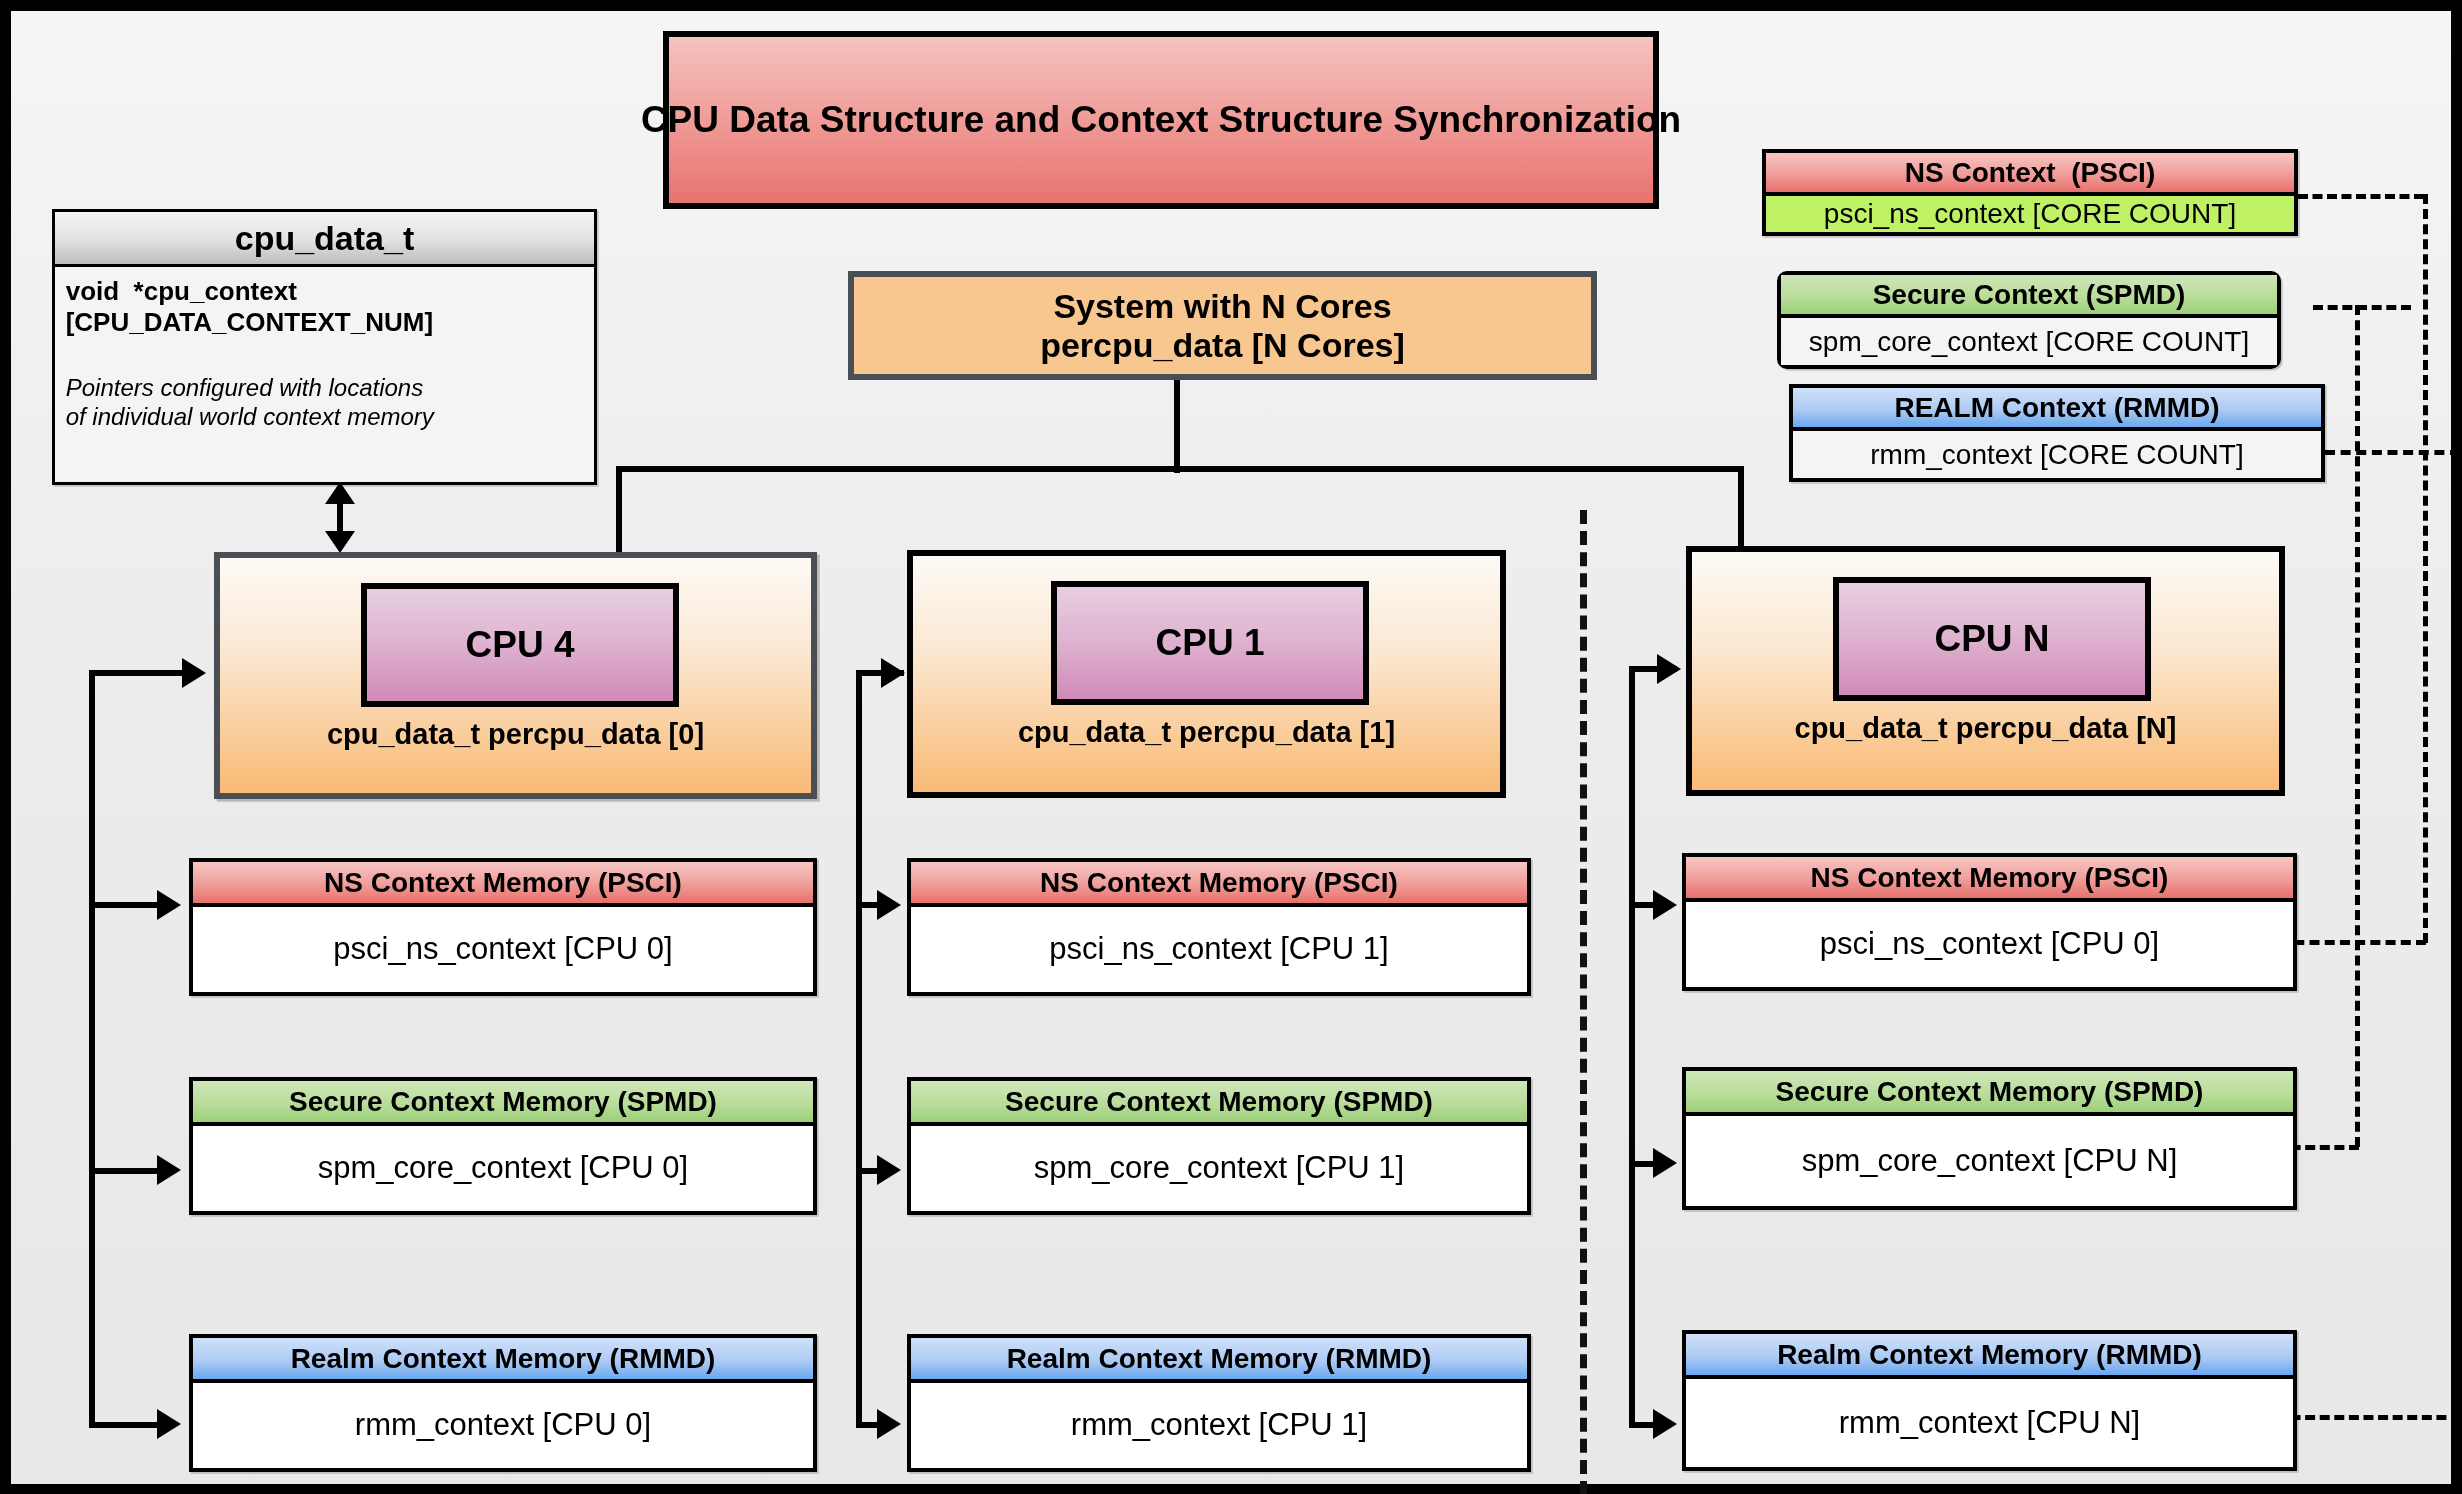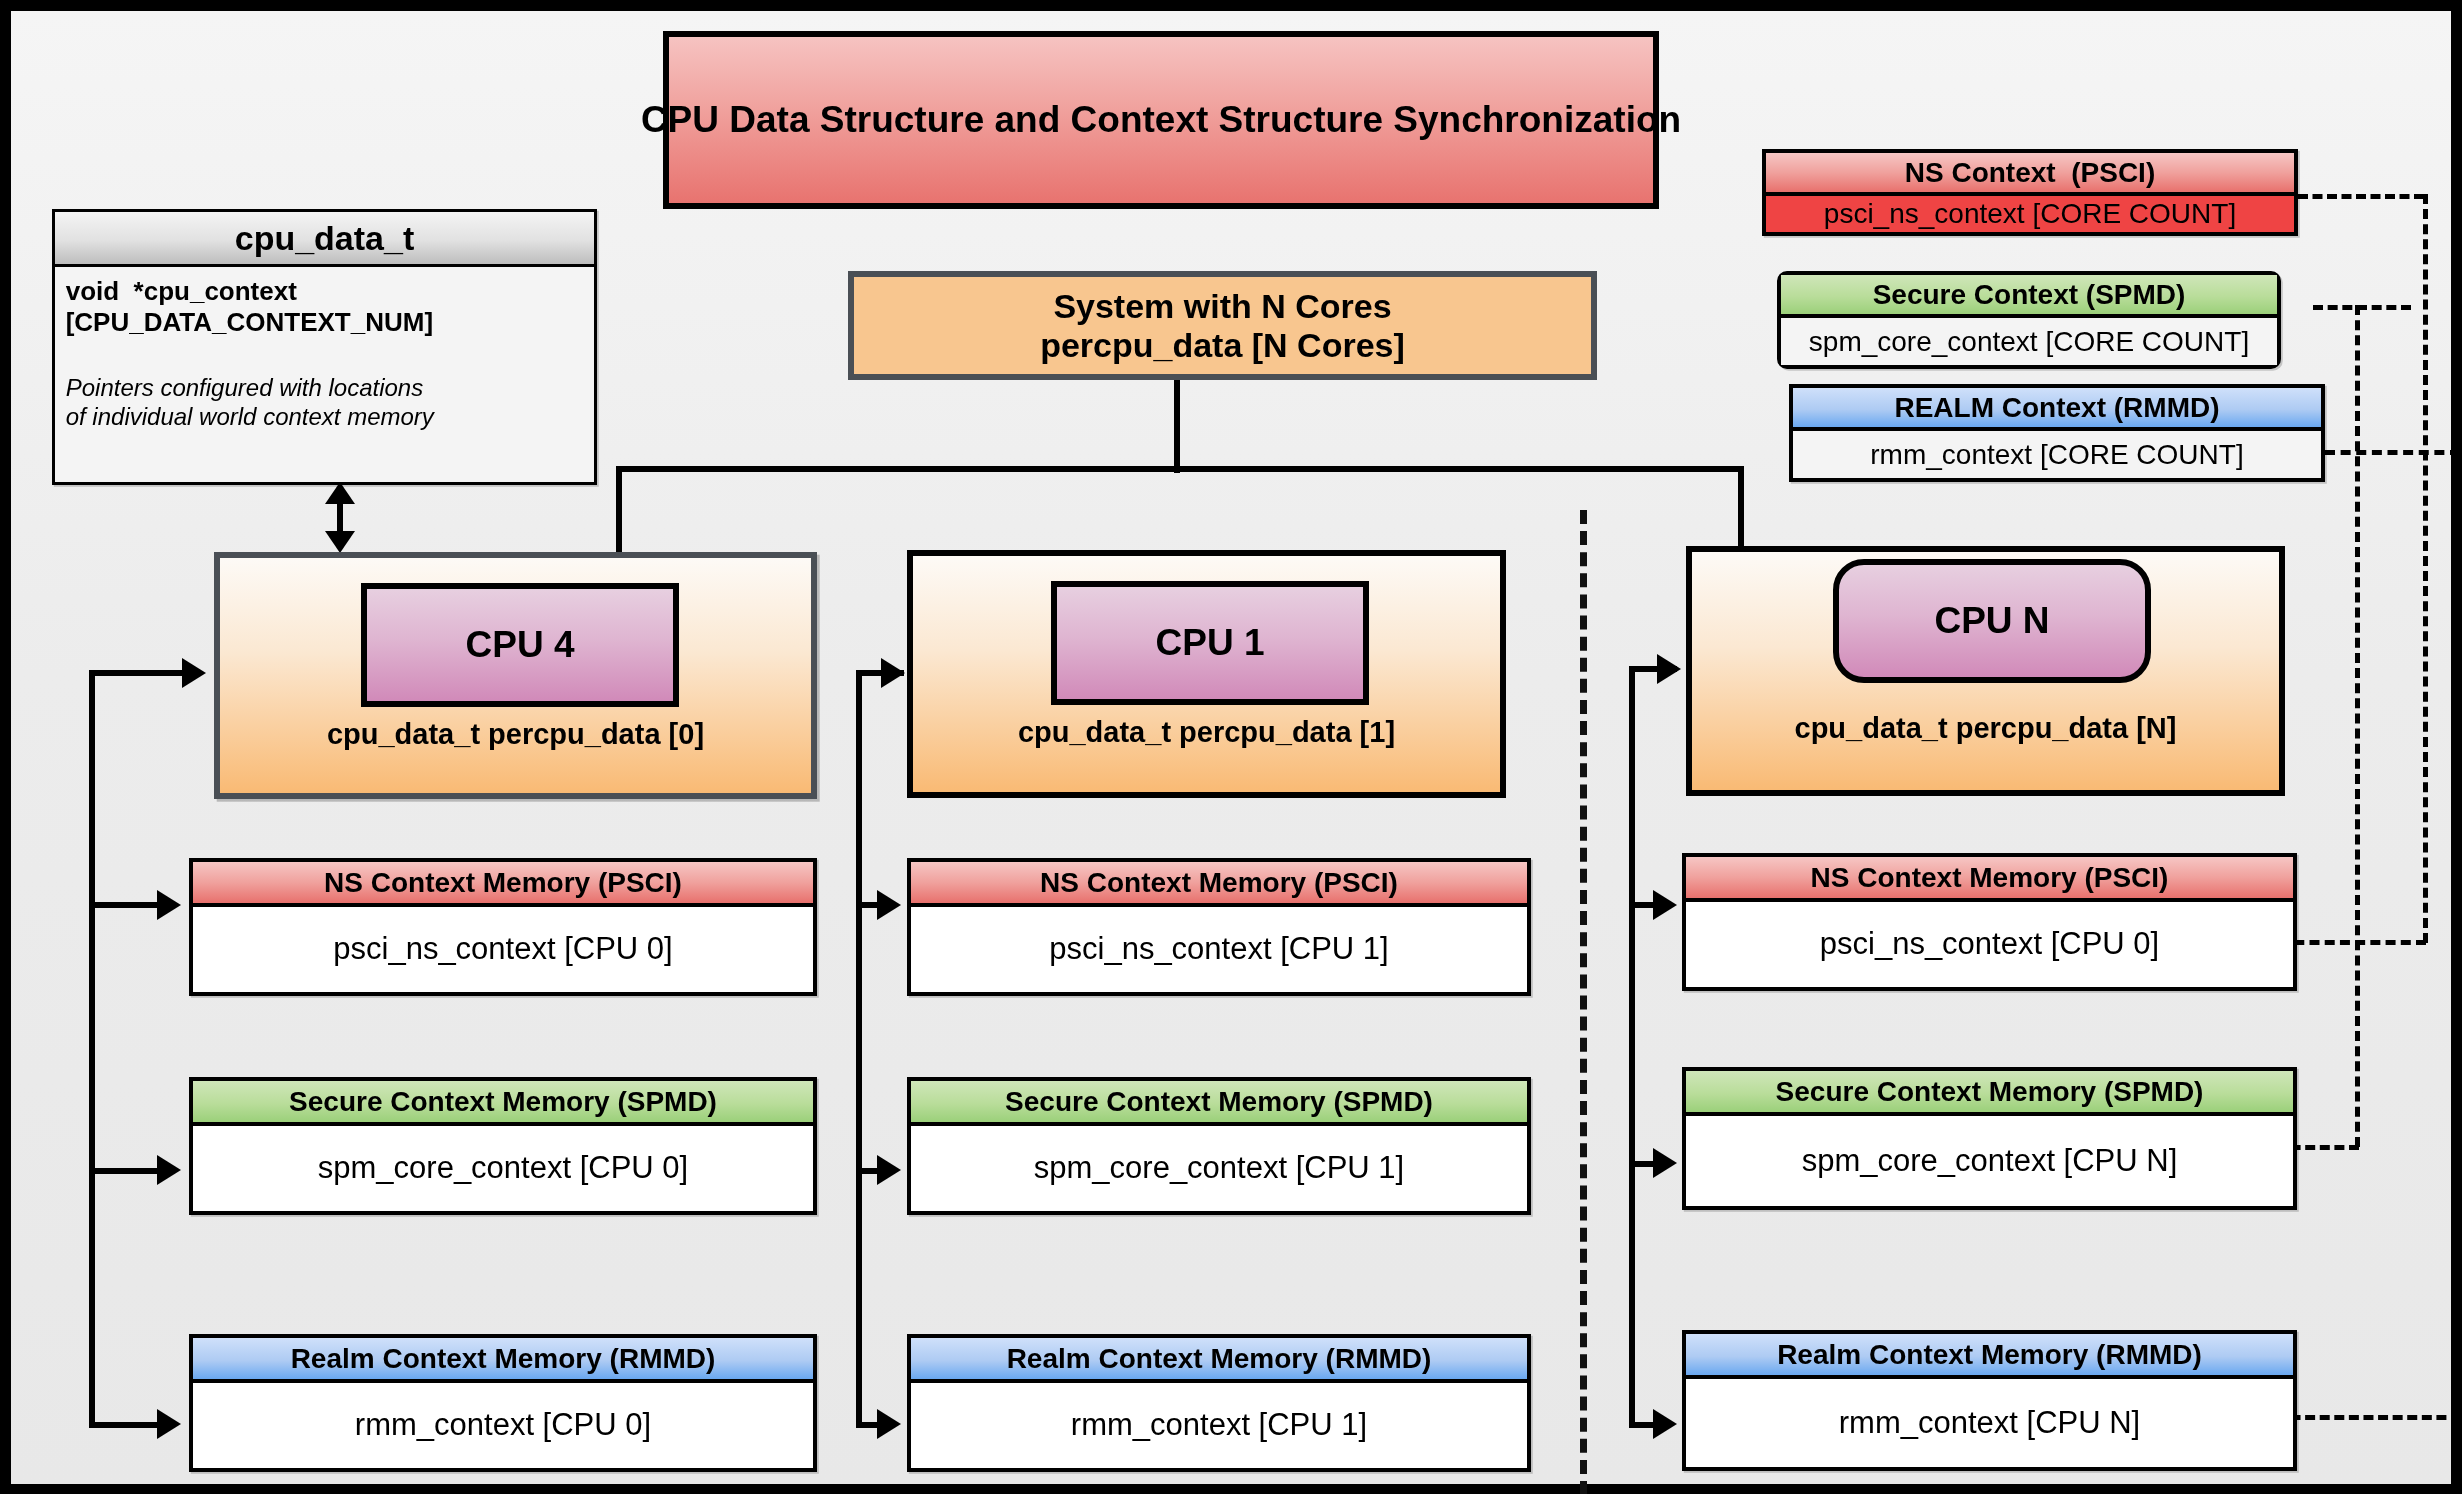--- a/index.html
+++ b/index.html
@@ -86,21 +86,21 @@
     flex:1;display:flex;align-items:center;justify-content:center;
     text-align:center;color:#000;background:#fff;
   }
   .ctx-ns   .ctx-head{background:linear-gradient(180deg,#f6c6c4 0%,#f0a19d 50%,#e8716d 100%);}
   .ctx-sec  .ctx-head{background:linear-gradient(180deg,#cfe6b9 0%,#b9dd9a 55%,#9bd07a 100%);}
   .ctx-realm .ctx-head{background:linear-gradient(180deg,#cfe0fa 0%,#aecbf3 55%,#6aa8f0 100%);}
 
   
   .ctx-top{background:#f4f4f4;}
   .ctx-top .ctx-body{background:#f4f4f4;}
-  .ctx-top.ctx-ns .ctx-body{background:#ef4444;}
+  .ctx-top.ctx-ns .ctx-body{background:#bef264;}
 
   
   .ln{position:absolute;background:#000;}
   .vline{width:6.2px;}
   .hline{height:6.2px;}
   .dash-v{
     position:absolute;width:0;border-left:5.3px dashed #000;
   }
   .dash-h{
     position:absolute;height:0;border-top:5.3px dashed #000;
@@ -292,21 +292,21 @@
     <div class="ln hline" style="left:845px;top:659px;width:48px;"></div>
     <div class="arrow-r" style="left:870px;top:647px;"></div>
     <div class="ln hline" style="left:845px;top:891px;width:28.5px;"></div>
     <div class="arrow-r" style="left:866px;top:879px;"></div>
     <div class="ln hline" style="left:845px;top:1157px;width:28.5px;"></div>
     <div class="arrow-r" style="left:866px;top:1144px;"></div>
     <div class="ln hline" style="left:845px;top:1411px;width:28.5px;"></div>
     <div class="arrow-r" style="left:866px;top:1398px;"></div>
 
     <div class="box cpu-card" style="left:1675px;top:535px;width:599px;height:250px;">
-      <div class="cpu-chip" style="left:141px;top:7px;width:306px;height:112px;border-radius:31px;">
+      <div class="cpu-chip" style="left:141px;top:25px;width:306px;height:112px;">
         <span class="txt">CPU N</span>
       </div>
       <div class="cpu-caption" style="top:160px;">
         <span class="txt">cpu_data_t percpu_data [N]</span>
       </div>
     </div>
 
     <div class="box ctx ctx-ns" style="left:1671px;top:842px;width:615px;height:138px;">
       <div class="ctx-head" style="height:41px;font-size:28px;">
         <span class="txt">NS Context Memory (PSCI)</span>

